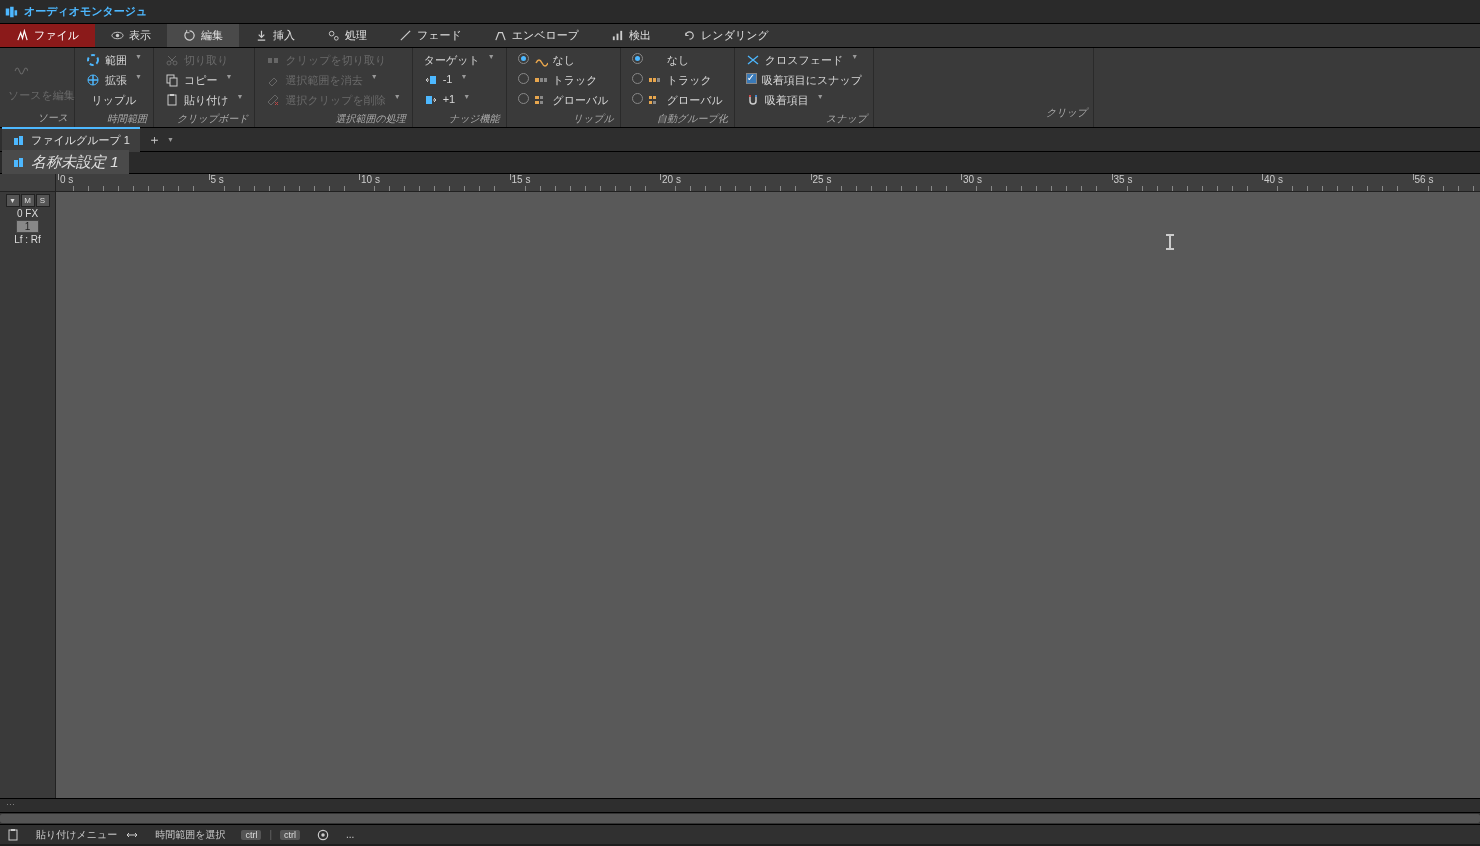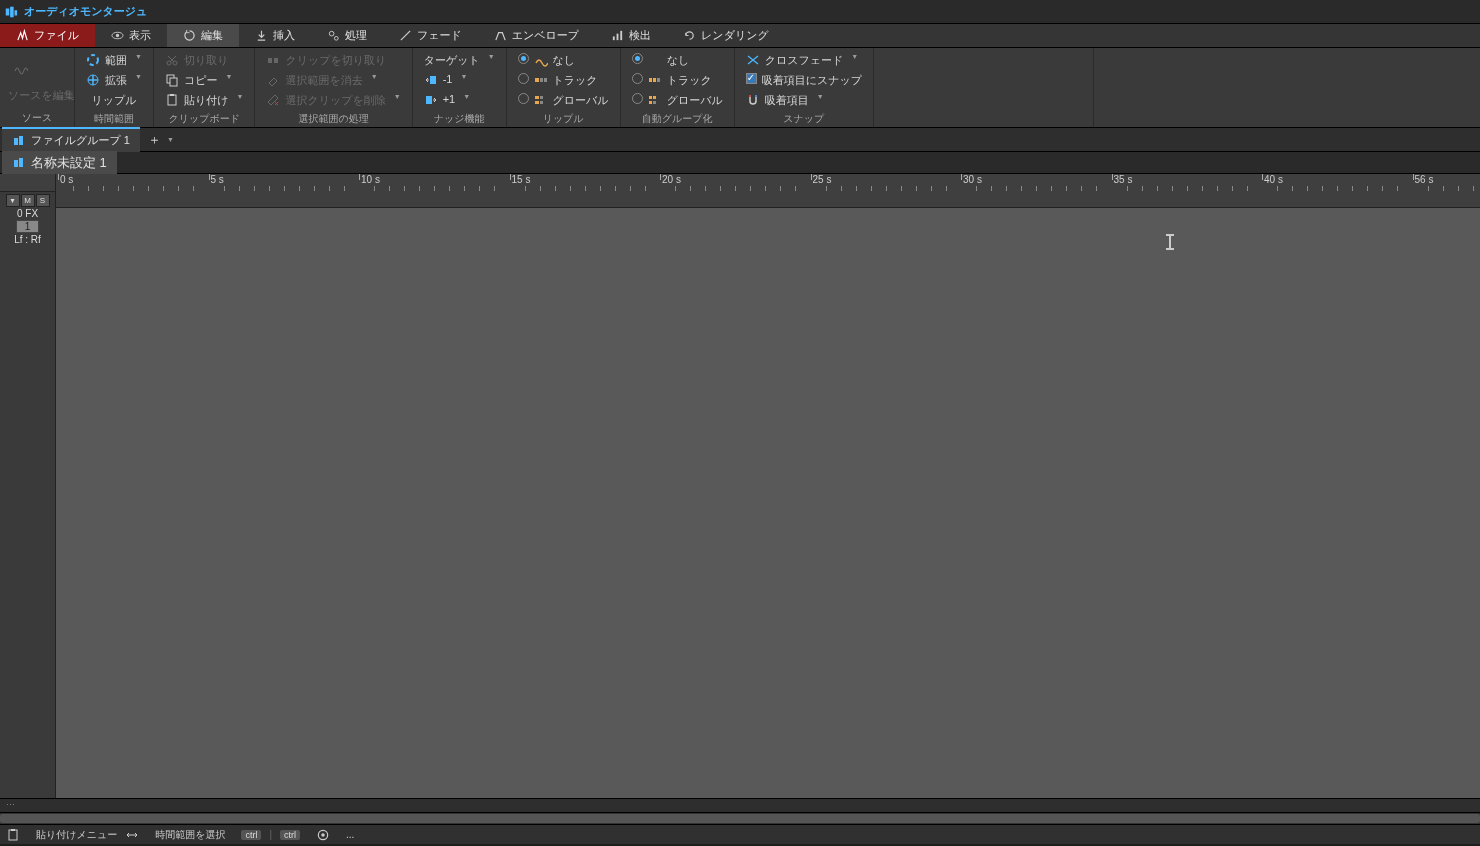--- a/index.html
+++ b/index.html
@@ -11,51 +11,51 @@
 
 .menubar { height:24px; background:#353535; display:flex; align-items:stretch; border-bottom:1px solid #000; }
 .menu-item { display:flex; align-items:center; padding:0 16px; cursor:pointer; gap:5px; color:#e0e0e0; font-size:11px; }
 .menu-item.active { background:#4a4a4a; }
 .menu-item.file { background:#8b1a1a; color:#fff; }
 .menu-item .micon { width:13px; height:13px; display:inline-flex; align-items:center; justify-content:center; }
 
 .ribbon { height:80px; background:#3a3a3a; display:flex; align-items:stretch; border-bottom:1px solid #000; }
 .ribbon-group { display:flex; flex-direction:column; padding:3px 6px 0 6px; border-right:1px solid #2a2a2a; }
 .ribbon-group-body { flex:1; display:flex; align-items:flex-start; gap:4px; }
-.ribbon-group-label { text-align:center; font-size:10px; color:#aaa; padding:2px 0 7px 0; }
+.ribbon-group-label { text-align:right; font-size:10px; color:#aaa; padding:2px 0 7px 0;font-style:italic; }
 .ribbon-col { display:flex; flex-direction:column; gap:1px; }
 .rbtn { display:flex; gap:5px; padding:2px 5px; height:19px; cursor:pointer; color:#d8d8d8; font-size:11px; white-space:nowrap; }
 .rbtn.disabled { color:#6a6a6a; }
 .rbtn.big { flex-direction:column; height:58px; width:62px; justify-content:center; padding:4px 2px; text-align:center; gap:4px; }
 .rbtn.big.disabled { color:#6a6a6a; }
 .drop-arrow { font-size:7px; color:#999; margin-left:3px; }
 .icon { width:14px; height:14px; display:inline-flex; align-items:center; justify-content:center; flex-shrink:0; }
 .icon svg { width:14px; height:14px; }
 .radiodot { width:11px; height:11px; border-radius:50%; border:1px solid #888; display:inline-block; position:relative; flex-shrink:0; }
 .radiodot.on::after { content:''; position:absolute; left:2px; top:2px; width:5px; height:5px; border-radius:50%; background:#4db8ff; }
 .checkbox { width:11px; height:11px; border:1px solid #888; display:inline-block; position:relative; flex-shrink:0; background:#2a2a2a; }
 .checkbox.on { background:#3a7ab8; }
 .checkbox.on::after { content:'✓'; position:absolute; left:0; top:-2px; font-size:10px; color:#fff; }
 
 .filegroup-bar { height:24px; background:#2e2e2e; display:flex; align-items:center; padding:0 2px; border-bottom:1px solid #000; }
 .filegroup-tab { display:flex; align-items:center; gap:5px; padding:4px 10px; background:#3e3e3e; border-top:2px solid #4db8ff; cursor:pointer; font-size:11px; color:#e0e0e0; }
 .add-tab { padding:0 8px; color:#ccc; cursor:pointer; font-size:13px; display:flex; align-items:center; gap:3px; }
 
 .filetab-bar { height:22px; background:#2a2a2a; display:flex; align-items:center; padding:0 2px; border-bottom:1px solid #000; }
-.filetab { display:flex; align-items:center; gap:5px; padding:3px 10px; background:#4a4a4a; cursor:pointer; font-size:13px; color:#e0e0e0; }
+.filetab { display:flex; align-items:center; gap:5px; padding:3px 10px; background:#4a4a4a; cursor:pointer; font-size:15px; color:#e0e0e0;font-style:italic; }
 
 .workspace { position:relative; background:#595959; height:624px; display:flex; }
 .track-sidebar { width:56px; background:#3a3a3a; border-right:1px solid #222; }
 .track-head { padding:2px 4px; display:flex; flex-direction:column; gap:1px; align-items:center; font-size:10px; color:#ddd; }
 .track-head-row { display:flex; gap:1px; }
 .track-head-btn { width:14px; height:13px; background:#555; border:1px solid #222; display:flex; align-items:center; justify-content:center; font-size:8px; cursor:pointer; }
 .track-box { background:#888; color:#222; padding:0 8px; border:1px solid #444; font-size:10px; }
 
 .track-area { flex:1; position:relative; background:#595959; }
-.ruler { height:34px; background:#3f3f3f; position:relative; border-bottom:1px solid #222; overflow:hidden; }
+.ruler { height:18px; background:#3f3f3f; position:relative; border-bottom:1px solid #222; overflow:hidden; }
 .ruler-tick { position:absolute; top:0; height:18px; display:flex; flex-direction:column; }
 .ruler-tick .mark { width:1px; height:6px; background:#aaa; }
 .ruler-tick .lbl { font-size:10px; color:#ccc; margin-left:2px; margin-top:-6px; }
 .ruler-mini { position:absolute; top:12px; width:1px; height:5px; background:#888; }
 
 .cursor-caret { position:absolute; left:1113px; top:60px; width:2px; height:16px; background:#ccc; }
 .cursor-caret::before,.cursor-caret::after { content:''; position:absolute; left:-3px; width:8px; height:2px; background:#ccc; }
 .cursor-caret::before { top:0; } .cursor-caret::after { bottom:0; }
 
 .mini-panel { height:14px; background:#2e2e2e; border-top:1px solid #000; font-size:9px; color:#888; padding:0 6px; }
@@ -418,20 +418,21 @@
           <span class="drop-arrow">▼</span>
         </div>
       </div>
     </div>
     <div class="ribbon-group-label">スナップ</div>
   </div>
 
   <div class="ribbon-group" style="min-width:220px">
     <div class="ribbon-group-body">
     </div>
+    <div class="ribbon-group-label">クリップ</div>
   </div>
 </div>
 
 <div class="filegroup-bar">
   <div class="filegroup-tab">
     <span class="icon">
         <svg viewBox="0 0 14 14">
           <rect x="2" y="4" width="4" height="7" fill="#4db8ff"></rect>
           <rect x="7" y="2" width="4" height="9" fill="#4db8ff"></rect>
         </svg>

